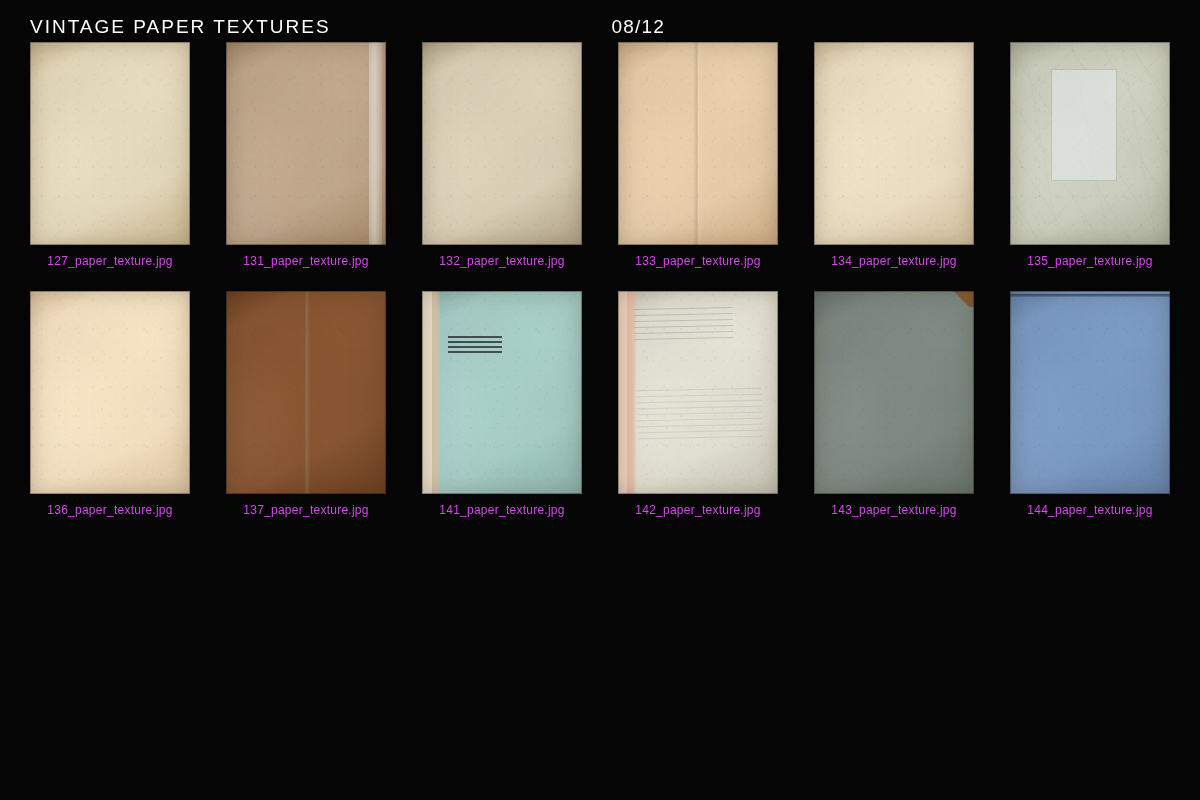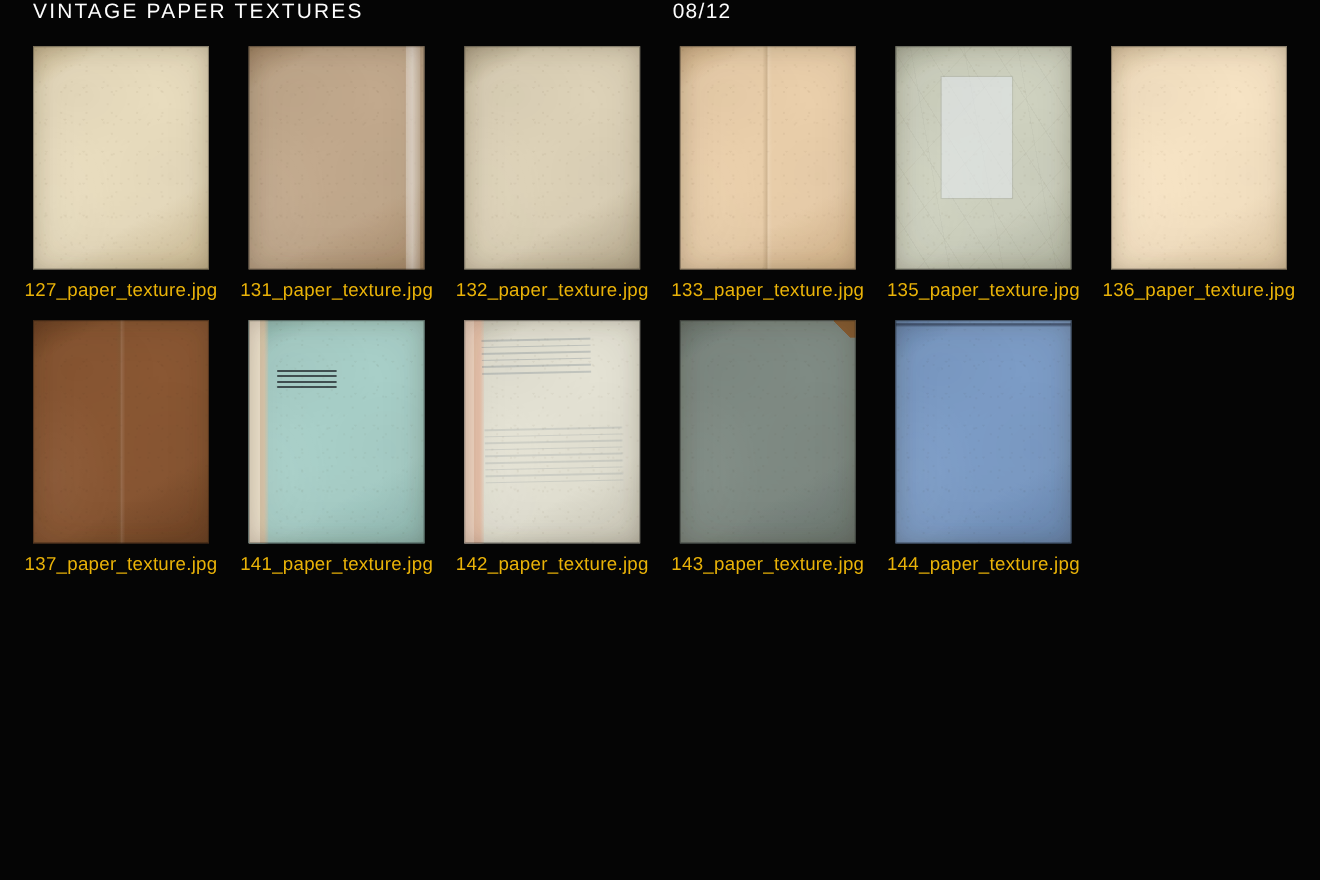--- a/index.html
+++ b/index.html
@@ -24,21 +24,21 @@
     background: #050505;
   }
 
   .header {
     position: absolute;
     top: 0;
     left: 0;
     width: 976px;
     height: 38px;
     display: flex;
-    align-items: flex-start;
+    align-items: flex-end;
     padding: 0 30px;
   }
 
   .hdr-left, .hdr-center, .hdr-right {
     font-size: 19px;
     font-weight: 400;
     letter-spacing: 2.0px;
     text-transform: uppercase;
     color: #fdfdfd;
     white-space: nowrap;
@@ -106,23 +106,23 @@
     position: absolute;
     inset: 0;
     box-shadow:
       inset 0 0 0 1px rgba(0,0,0,.30),
       inset 0 0 18px rgba(60,45,25,.22),
       inset 0 0 44px rgba(40,30,15,.10);
   }
 
   .caption {
     margin-top: 9px;
-    font-size: 17px;
+    font-size: 12px;
     letter-spacing: .25px;
-    color: #eab308;
+    color: #d946ef;
     white-space: nowrap;
     text-align: center;
   }
 
   
   .f-strip-r, .f-strip-l, .f-crease, .f-patch,
   .f-specks, .f-lines, .f-script, .f-corner,
   .f-topline, .f-scratch, .f-label {
     position: absolute;
     pointer-events: none;
@@ -249,20 +249,28 @@
       <div class="cell">
         <div class="thumb" style="background: linear-gradient(150deg, rgb(210, 178, 136) 0%, rgb(234, 207, 171) 14%, rgb(234, 207, 171) 72%, rgb(210, 178, 136) 100%);">
           <div class="mottle"></div>
           <div class="grain"></div>
           <div class="f-crease"></div>
           <div class="vig"></div>
         </div>
         <div class="caption">133_paper_texture.jpg</div>
       </div>
       <div class="cell">
+        <div class="thumb" style="background: linear-gradient(150deg, rgb(214, 196, 162) 0%, rgb(238, 224, 196) 14%, rgb(238, 224, 196) 72%, rgb(214, 196, 162) 100%);">
+          <div class="mottle"></div>
+          <div class="grain"></div>
+          <div class="vig"></div>
+        </div>
+        <div class="caption">134_paper_texture.jpg</div>
+      </div>
+      <div class="cell">
         <div class="thumb" style="background: linear-gradient(150deg, rgb(180, 184, 165) 0%, rgb(207, 210, 192) 14%, rgb(207, 210, 192) 72%, rgb(180, 184, 165) 100%);">
           <div class="mottle"></div>
           <div class="grain"></div>
           <div class="f-scratch"></div>
           <div class="f-patch"></div>
           <div class="vig"></div>
         </div>
         <div class="caption">135_paper_texture.jpg</div>
       </div>
       <div class="cell">

